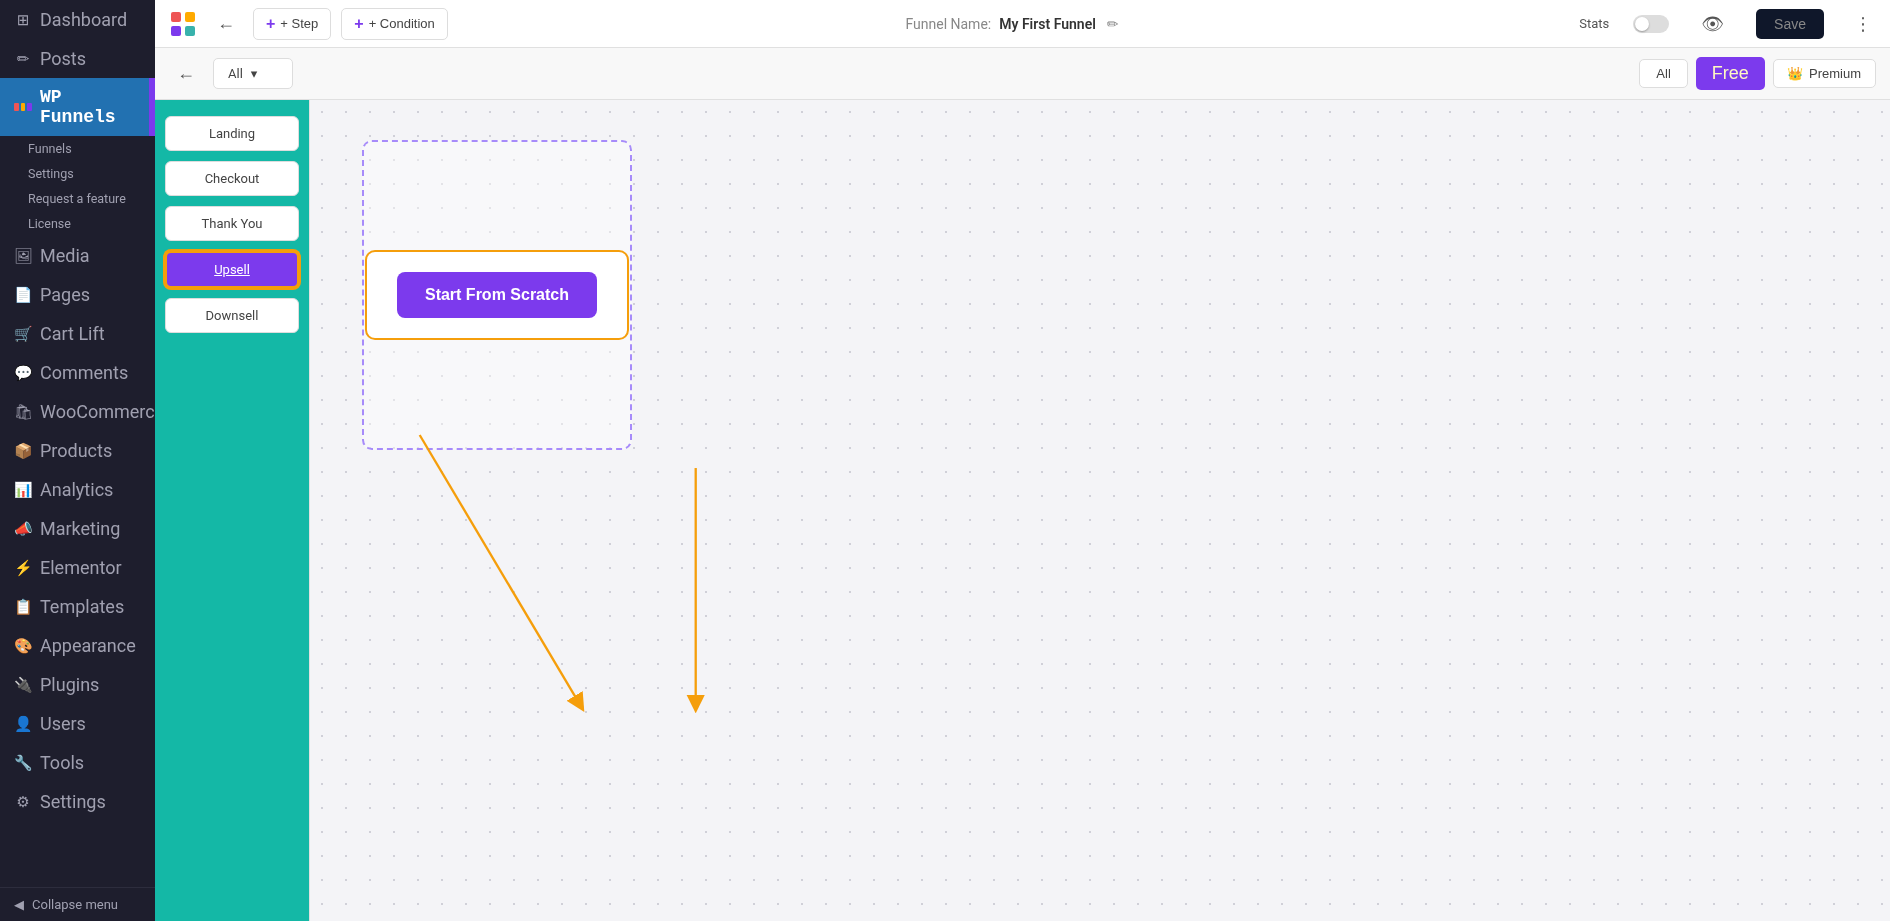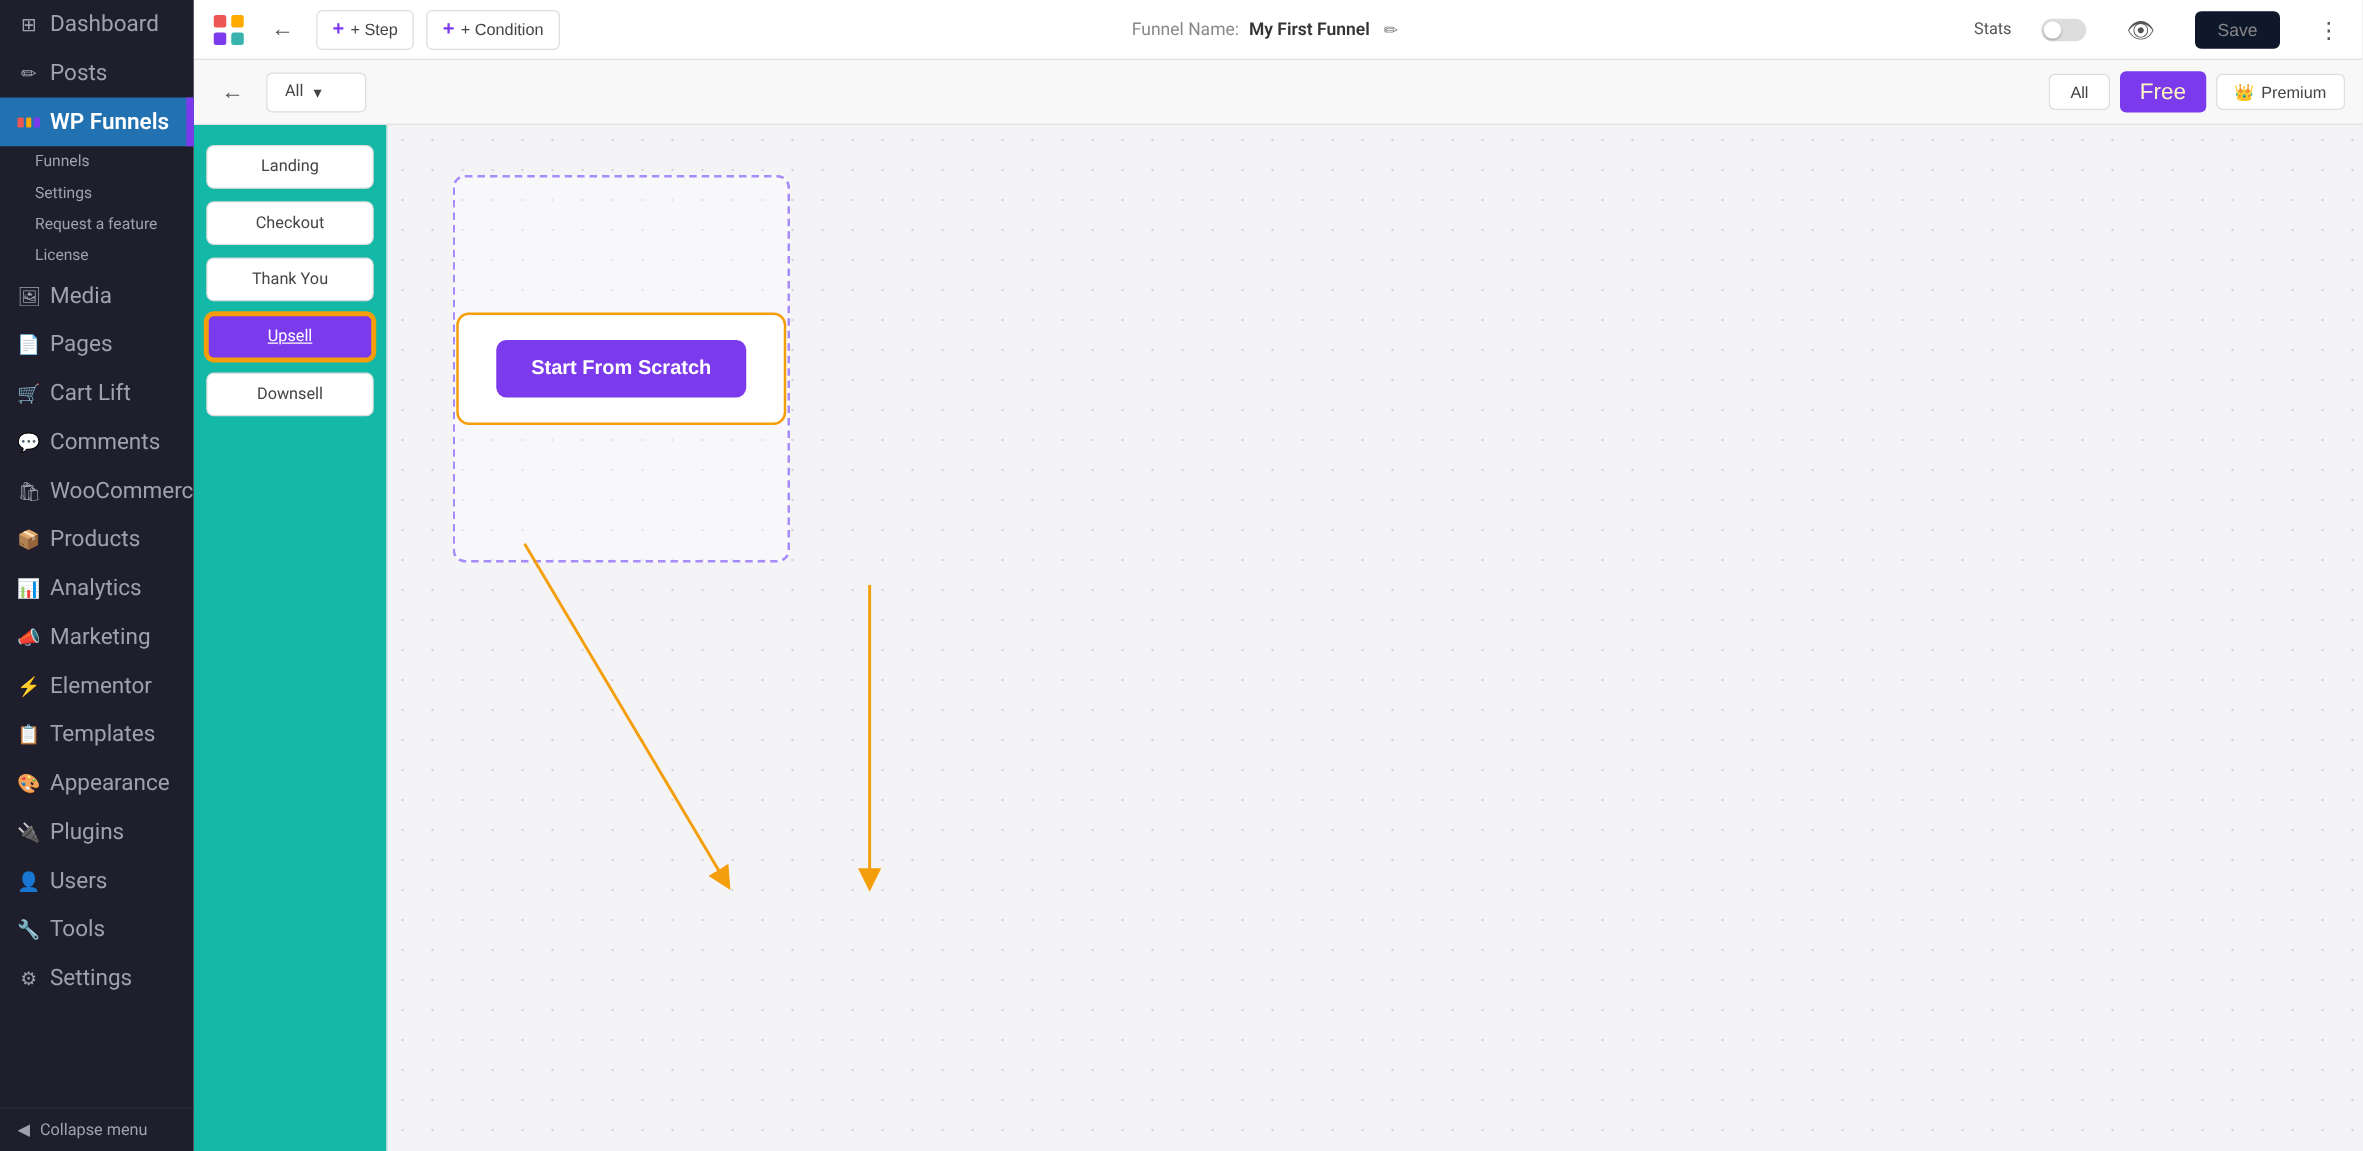--- a/index.html
+++ b/index.html
@@ -35,20 +35,21 @@
       color: #a0a0b0;
     }
 
     .sidebar-wp-funnels {
       background: #2271b1;
       color: #fff;
       display: flex;
       gap: 8px;
       padding: 9px 14px;
       position: relative;
+      font-family: Liberation Mono, monospace;
     }
     .sidebar-wp-funnels .arrow-indicator {
       position: absolute;
       right: 0;
       top: 0;
       bottom: 0;
       width: 6px;
       background: #7c3aed;
     }
 

